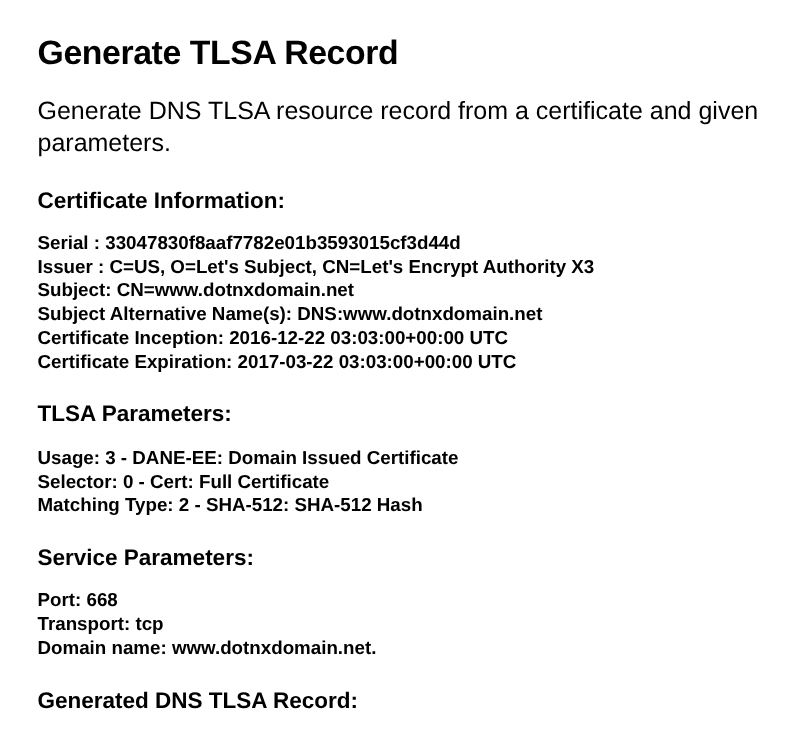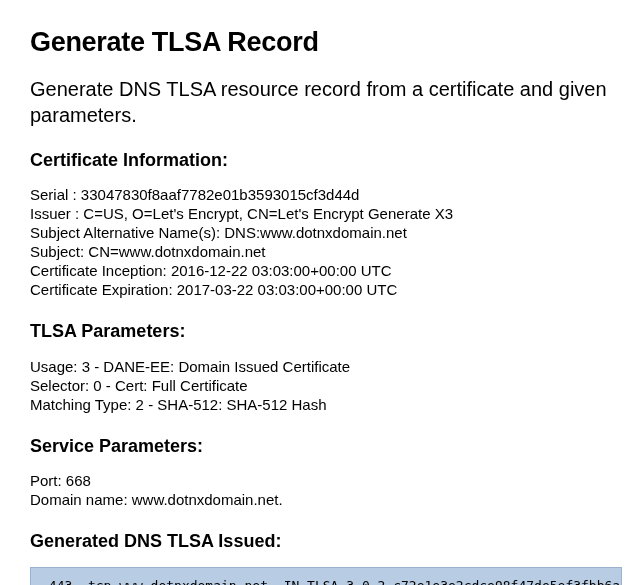--- a/index.html
+++ b/index.html
@@ -32,20 +32,21 @@
     line-height: 1.3;
   }
   h2.section {
     font-size: 18px;
     font-weight: bold;
     margin: 0 0 14px 0;
     line-height: 1.2;
   }
   .lines {
     margin: 0 0 22px 0;
+    font-weight: bold;
   }
   .line {
     font-size: 15px;
     line-height: 19px;
     white-space: pre;
   }
   .record-box {
     margin-top: 12px;
     background: #b8cce4;
     border: 1px solid #9bb3cf;
@@ -64,36 +65,37 @@
 
 <div class="page">
 
   <h1 class="title">Generate TLSA Record</h1>
 
   <p class="intro">Generate DNS TLSA resource record from a certificate and given parameters.</p>
 
   <h2 class="section">Certificate Information:</h2>
   <div class="lines">
     <div class="line">Serial : 33047830f8aaf7782e01b3593015cf3d44d</div>
-    <div class="line">Issuer : C=US, O=Let's Encrypt, CN=Let's Encrypt Generate X3</div>
+    <div class="line">Issuer : C=US, O=Let's Subject, CN=Let's Encrypt Authority X3</div>
+    <div class="line">Subject: CN=www.dotnxdomain.net</div>
     <div class="line">Subject Alternative Name(s): DNS:www.dotnxdomain.net</div>
-    <div class="line">Subject: CN=www.dotnxdomain.net</div>
     <div class="line">Certificate Inception: 2016-12-22 03:03:00+00:00 UTC</div>
     <div class="line">Certificate Expiration: 2017-03-22 03:03:00+00:00 UTC</div>
   </div>
 
   <h2 class="section">TLSA Parameters:</h2>
   <div class="lines">
     <div class="line">Usage: 3 - DANE-EE: Domain Issued Certificate</div>
     <div class="line">Selector: 0 - Cert: Full Certificate</div>
     <div class="line">Matching Type: 2 - SHA-512: SHA-512 Hash</div>
   </div>
 
   <h2 class="section">Service Parameters:</h2>
   <div class="lines">
     <div class="line">Port: 668</div>
+    <div class="line">Transport: tcp</div>
     <div class="line">Domain name: www.dotnxdomain.net.</div>
   </div>
 
-  <h2 class="section">Generated DNS TLSA Issued:</h2>
+  <h2 class="section">Generated DNS TLSA Record:</h2>
   <div class="record-box">_443._tcp.www.dotnxdomain.net. IN TLSA 3 0 2 c72e1e3e2cdce98f47de5ef3fbb6ac1c71</div>
 
 </div>
 
 </body></html>

